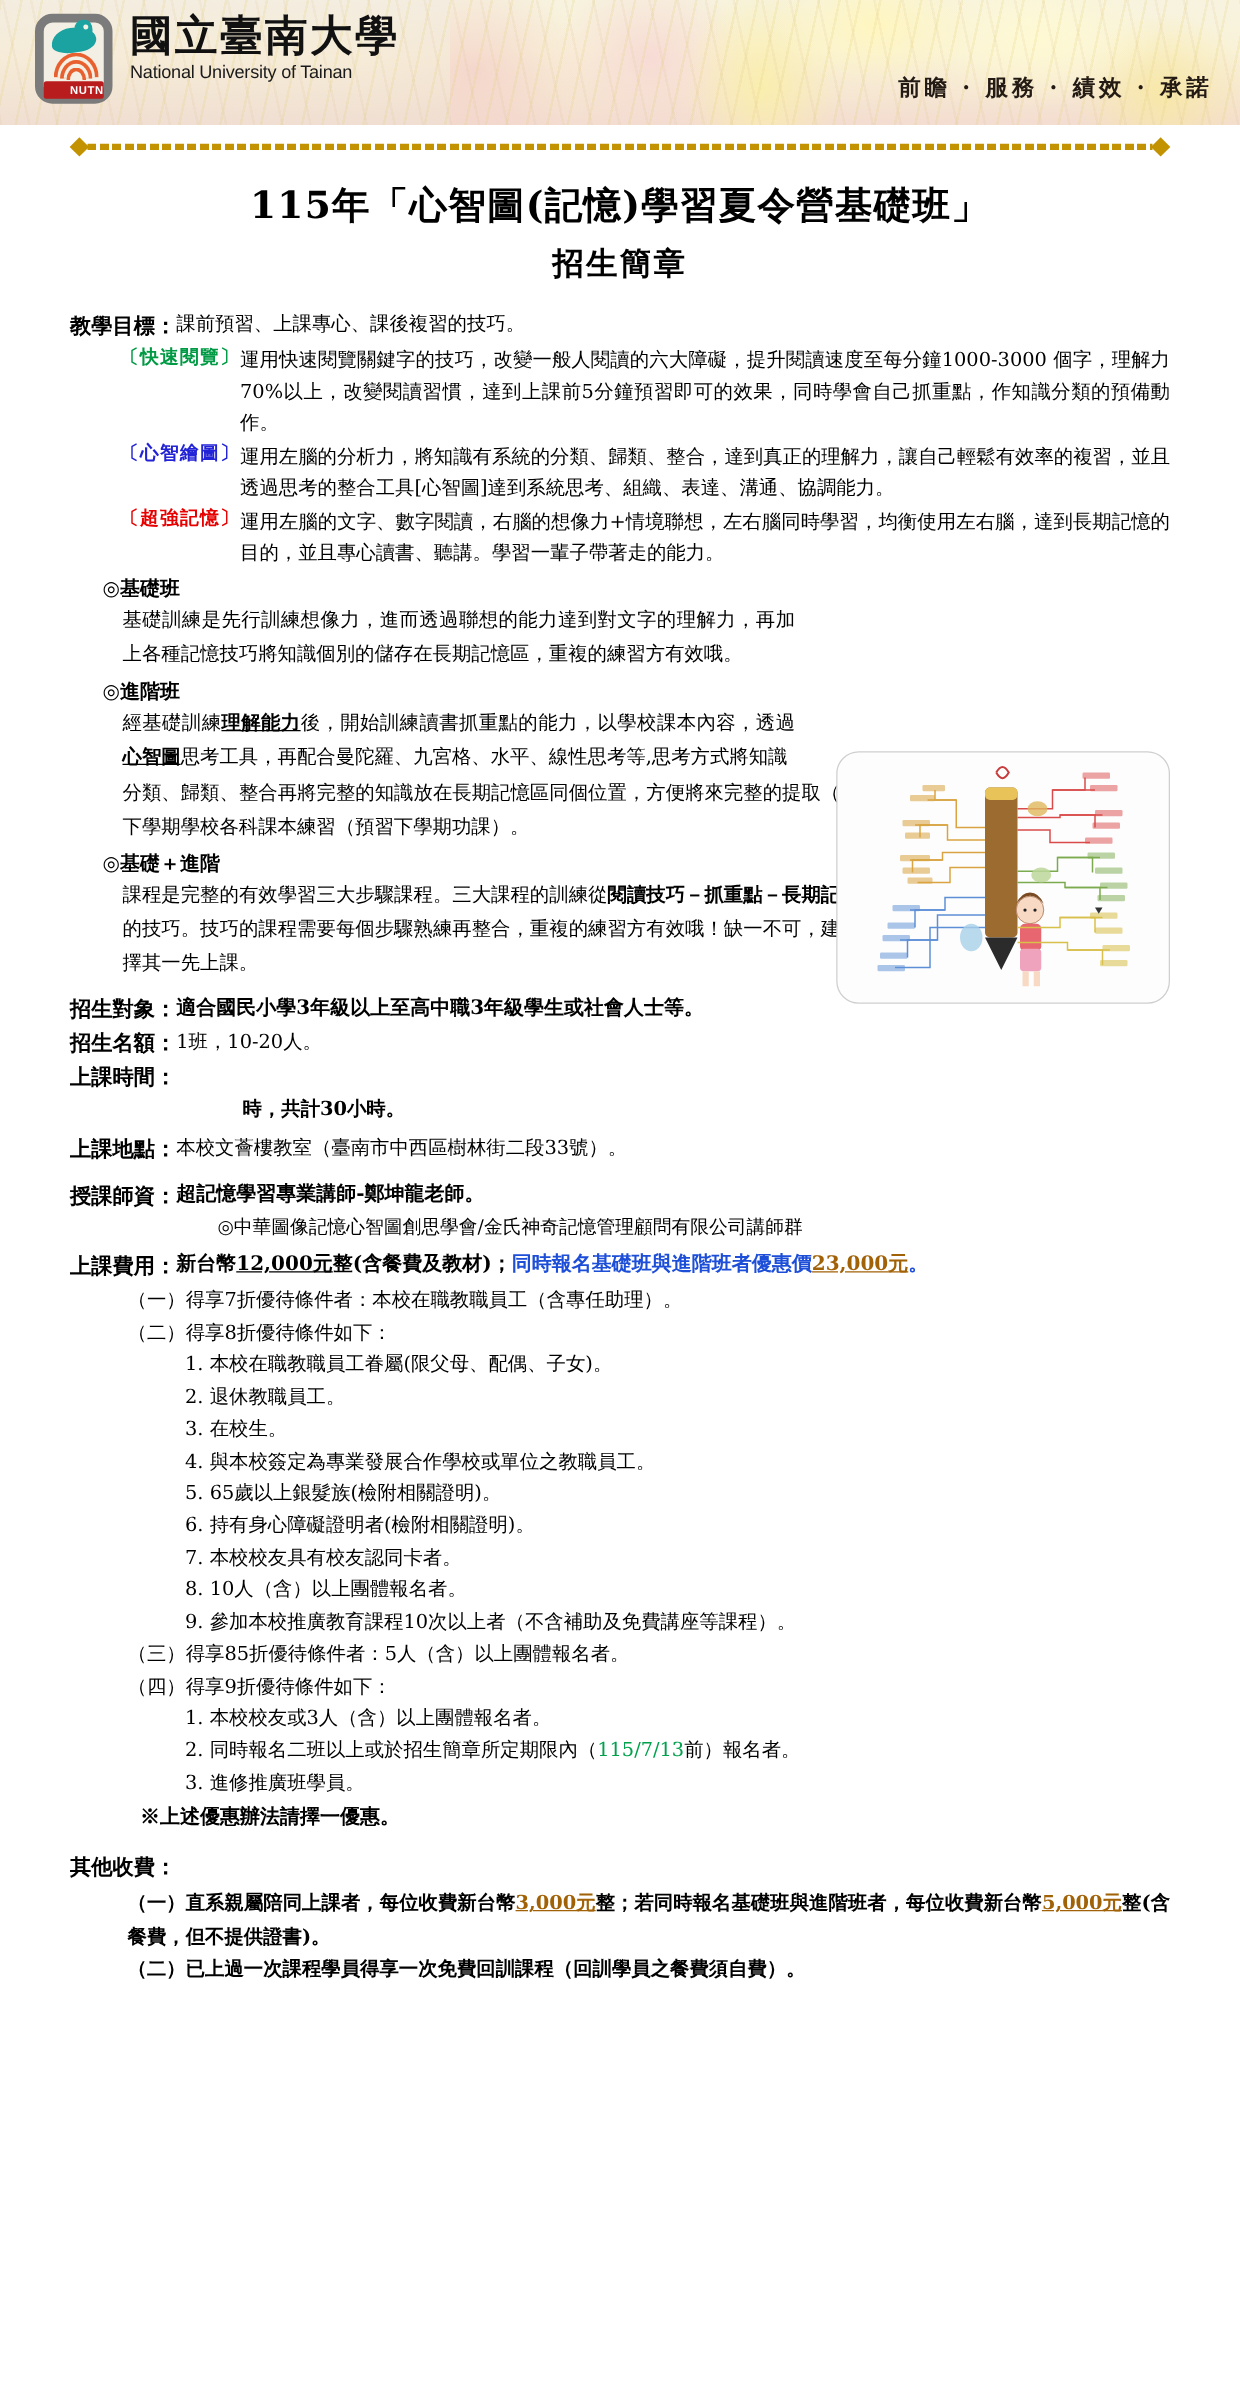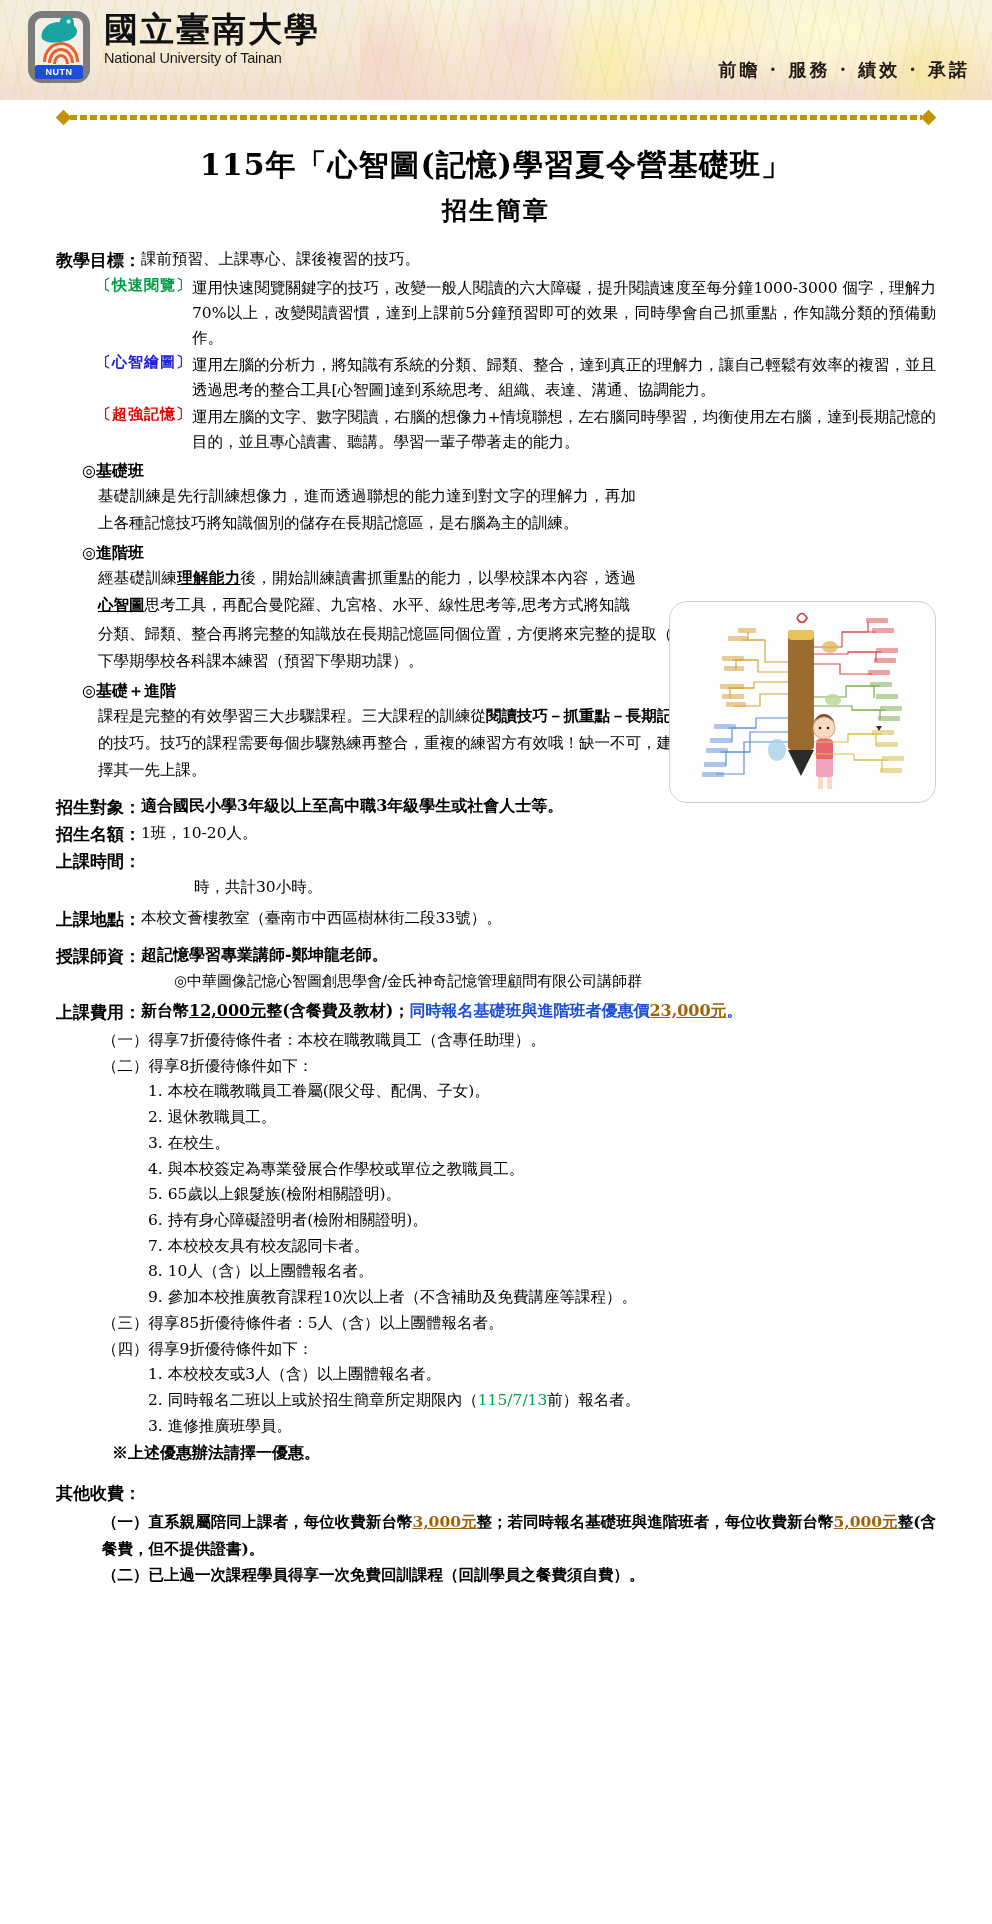--- a/index.html
+++ b/index.html
@@ -99,27 +99,27 @@
     border-radius: 50% 50% 0 0 / 100% 100% 0 0;
     transform: translateX(-50%);
   }
   .logo-arcs i:nth-child(1){ width:30px; height:17px; top: 0; }
   .logo-arcs i:nth-child(2){ width:20px; height:12px; top: 6px; }
   .logo-arcs i:nth-child(3){ width:10px; height:7px;  top: 12px; }
   .logo-nutn {
     position: absolute;
     left: 0; bottom: -3px;
     width: 48px; height: 14px;
-    background: #1d4ed8;
+    background: #b91c1c;
     color: #fff;
     font-family: "Liberation Sans", sans-serif;
     font-size: 9px;
     font-weight: bold;
     letter-spacing: .5px;
-    text-align: center;
+    text-align: right;
     line-height: 14px;
     border-radius: 2px;
   }
   .logo-text { margin-left: 14px; }
   .logo-cn {
     font-family: "DejaVu Serif", "Liberation Serif", serif;
     font-size: 34px;
     font-weight: bold;
     letter-spacing: 2px;
     color: #111;
@@ -288,21 +288,21 @@
   .gap { height: 10px; }
   .gap-lg { height: 18px; }
 
   .teacher-sub {
     font-size: 15px;
     margin: 0 0 0 118px;
   }
   .time-cont {
     font-size: 15.5px;
     margin: 0 0 0 118px;
-    font-weight: normal;
+    font-weight: bold;
     padding-left: 20px;
   }
   .other-item {
     font-size: 15.5px;
     font-weight: bold;
     line-height: 1.7;
     margin: 0 0 0 46px;
     text-align: justify;
   }
 </style>
@@ -356,21 +356,21 @@
     <span class="tagbox tag-blue">〔心智繪圖〕</span>
     <span class="tagtext">運用左腦的分析力，將知識有系統的分類、歸類、整合，達到真正的理解力，讓自己輕鬆有效率的複習，並且透過思考的整合工具[心智圖]達到系統思考、組織、表達、溝通、協調能力。</span>
   </div>
 
   <div class="hang">
     <span class="tagbox tag-red">〔超強記憶〕</span>
     <span class="tagtext">運用左腦的文字、數字閱讀，右腦的想像力+情境聯想，左右腦同時學習，均衡使用左右腦，達到長期記憶的目的，並且專心讀書、聽講。學習一輩子帶著走的能力。</span>
   </div>
 
   <div class="sec-head">◎基礎班</div>
-  <div class="para narrow">基礎訓練是先行訓練想像力，進而透過聯想的能力達到對文字的理解力，再加上各種記憶技巧將知識個別的儲存在長期記憶區，是右腦為主的訓練。</div>
+  <div class="para narrow">基礎訓練是先行訓練想像力，進而透過聯想的能力達到對文字的理解力，再加上各種記憶技巧將知識個別的儲存在長期記憶區，重複的練習方有效哦。</div>
 
   <div class="sec-head">◎進階班</div>
   <div class="para narrow"><span>經基礎訓練</span><u class="ul">理解能力</u><span>後，開始訓練讀書抓重點的能力，以學校課本內容，透過</span><u class="ul">心智圖</u><span>思考工具，再配合曼陀羅、九宮格、水平、線性思考等,思考方式將知識</span></div>
   <div class="para wide">分類、歸類、整合再將完整的知識放在長期記憶區同個位置，方便將來完整的提取（回憶）是左腦為主的訓練。上課時結合下學期學校各科課本練習（預習下學期功課）。</div>
 
   <div class="sec-head">◎基礎＋進階</div>
   <div class="para wide"><span>課程是完整的有效學習三大步驟課程。三大課程的訓練從</span><b class="hl">閱讀技巧－抓重點－長期記憶</b><span>。經過全套課程的訓練才能發揮所學的技巧。技巧的課程需要每個步驟熟練再整合，重複的練習方有效哦！缺一不可，建議參加完整的課程。如時間因素，可選擇其一先上課。</span></div>
 
   <div class="gap"></div>
 

